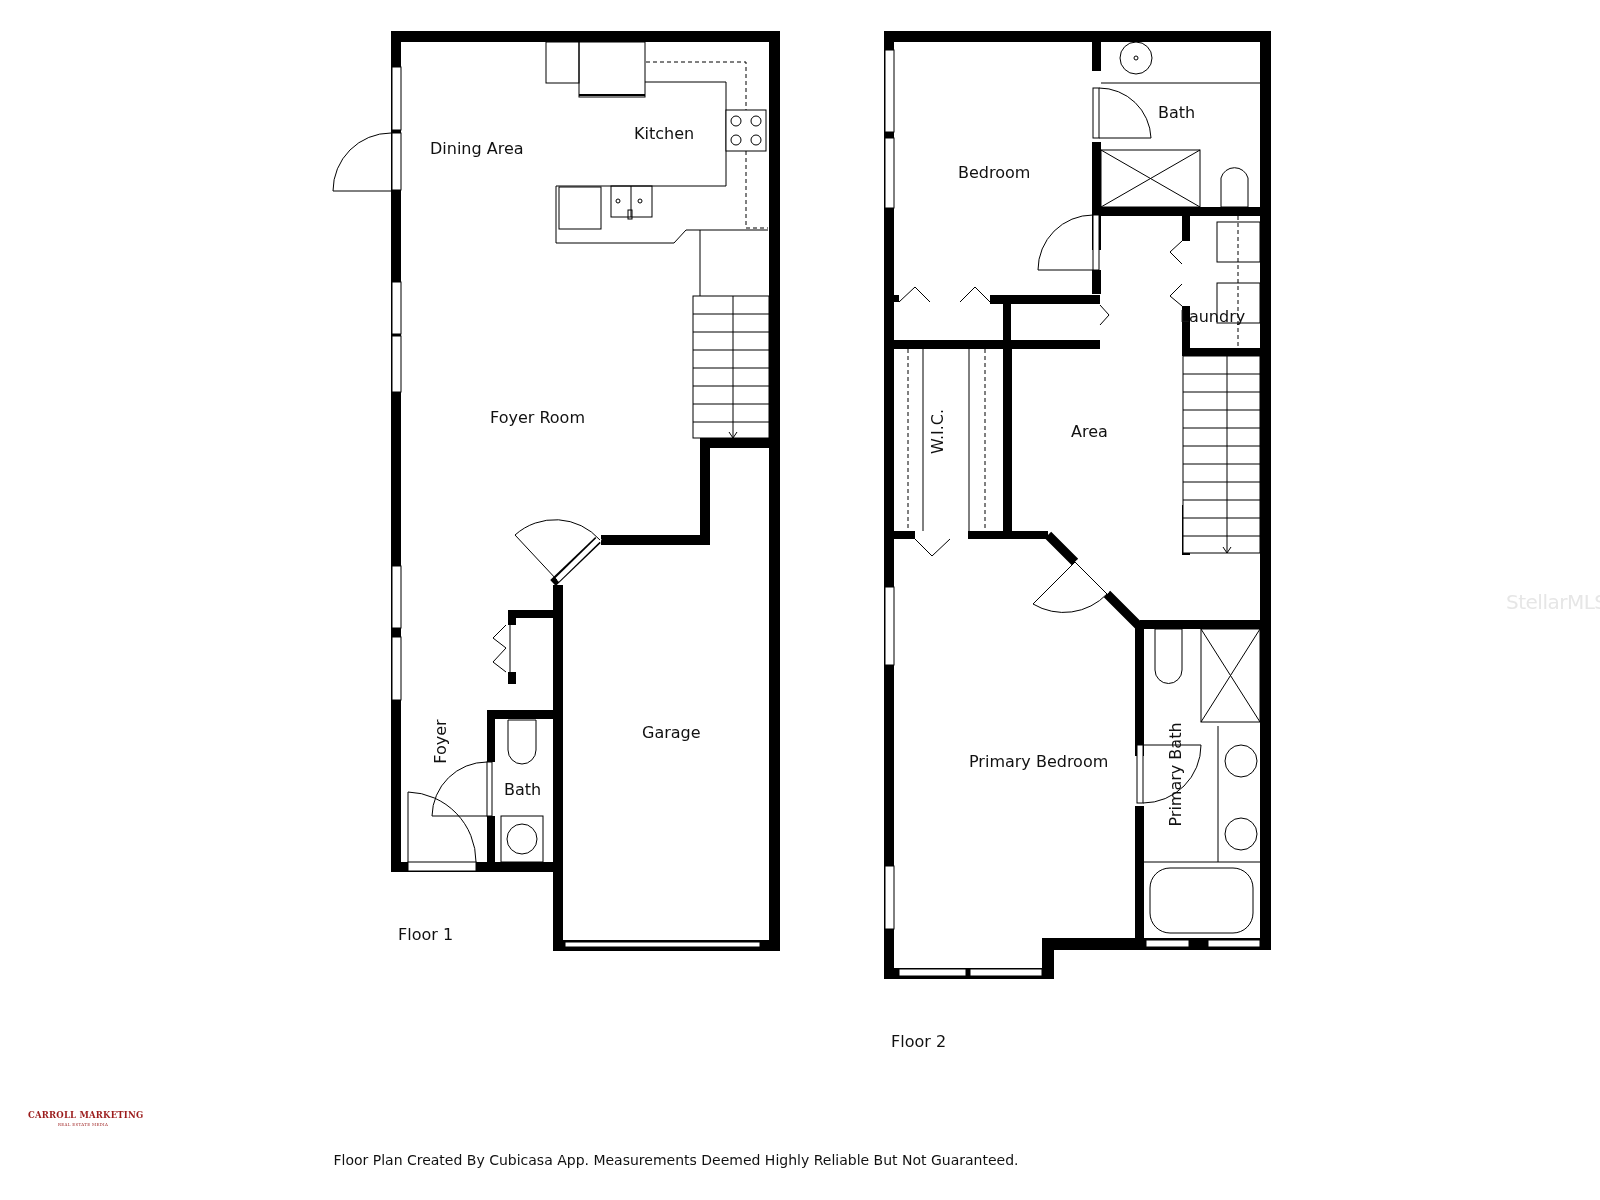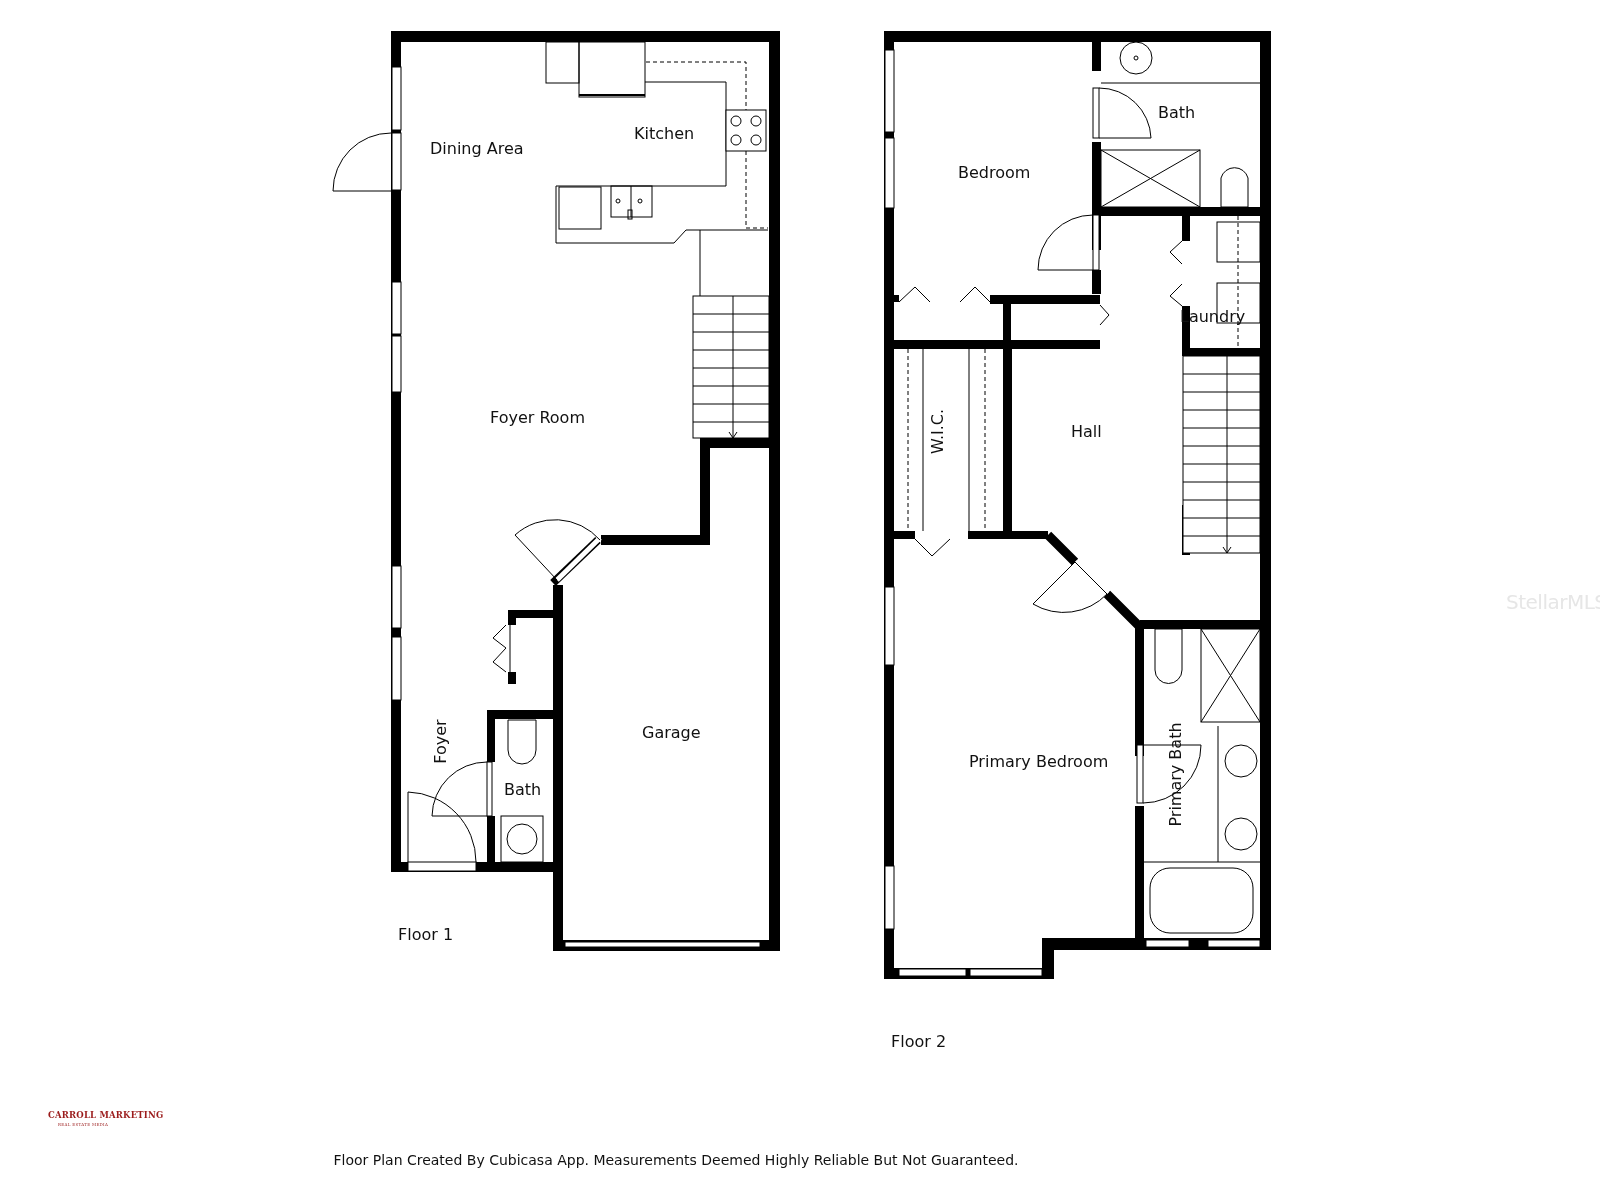--- a/index.html
+++ b/index.html
@@ -1,21 +1,21 @@
 <!DOCTYPE html>
 <html><head>
 <meta charset="utf-8">
 <style>
   html, body { margin:0; padding:0; background:#ffffff; }
   body { width:1600px; height:1200px; position:relative; overflow:hidden; font-family:"DejaVu Sans", sans-serif; }
   #plan { position:absolute; left:0; top:0; }
   .lbl { position:absolute; font-family:"DejaVu Sans", sans-serif; font-size:16px; color:#111; white-space:nowrap; }
   .rot { transform-origin:center center; transform:rotate(-90deg); }
   .footer { position:absolute; left:0; width:1352px; top:1152px; text-align:center; font-size:14px; color:#111; }
-  .logo { position:absolute; left:48px; top:1110px; font-family:"DejaVu Serif", serif; color:#9b1b1b; font-size:8.5px; font-weight:bold; letter-spacing:0.2px; }
+  .logo { position:absolute; left:28px; top:1110px; font-family:"DejaVu Serif", serif; color:#9b1b1b; font-size:8.5px; font-weight:bold; letter-spacing:0.2px; }
   .logo-sub { position:absolute; left:58px; top:1122px; font-family:"DejaVu Serif", serif; color:#9b1b1b; font-size:4px; letter-spacing:0.3px; }
   .wm { position:absolute; left:1506px; top:590px; font-size:20px; color:#e6e6e6; letter-spacing:-0.5px; }
 </style>
 </head>
 <body>
 
 <svg id="plan" width="1600" height="1200" viewBox="0 0 1600 1200" xmlns="http://www.w3.org/2000/svg">
 
   <g fill="#000">
 
@@ -229,21 +229,21 @@
 <div class="lbl" style="left:490px; top:408px;">Foyer Room</div>
 <div class="lbl" style="left:642px; top:723px;text-align:center;">Garage</div>
 <div class="lbl rot" style="left:418px; top:732px;">Foyer</div>
 <div class="lbl" style="left:504px; top:780px;">Bath</div>
 <div class="lbl" style="left:398px; top:925px;">Floor 1</div>
 
 <div class="lbl" style="left:958px; top:163px;">Bedroom</div>
 <div class="lbl" style="left:1158px; top:103px;">Bath</div>
 <div class="lbl" style="left:1180px; top:279px;margin-top:28px;">Laundry</div>
 <div class="lbl rot" style="left:915px; top:422px;">W.I.C.</div>
-<div class="lbl" style="left:1071px; top:422px;">Hall</div>
+<div class="lbl" style="left:1071px; top:422px;">Area</div>
 <div class="lbl" style="left:941px; top:752px;margin-left:28px;">Primary Bedroom</div>
 <div class="lbl rot" style="left:1123px; top:765px;">Primary Bath</div>
 <div class="lbl" style="left:891px; top:1032px;">Floor 2</div>
 
 <div class="wm">StellarMLS</div>
 <div class="logo">CARROLL MARKETING</div>
 <div class="logo-sub">REAL ESTATE MEDIA</div>
 <div class="footer">Floor Plan Created By Cubicasa App. Measurements Deemed Highly Reliable But Not Guaranteed.</div>
 
 </body></html>

